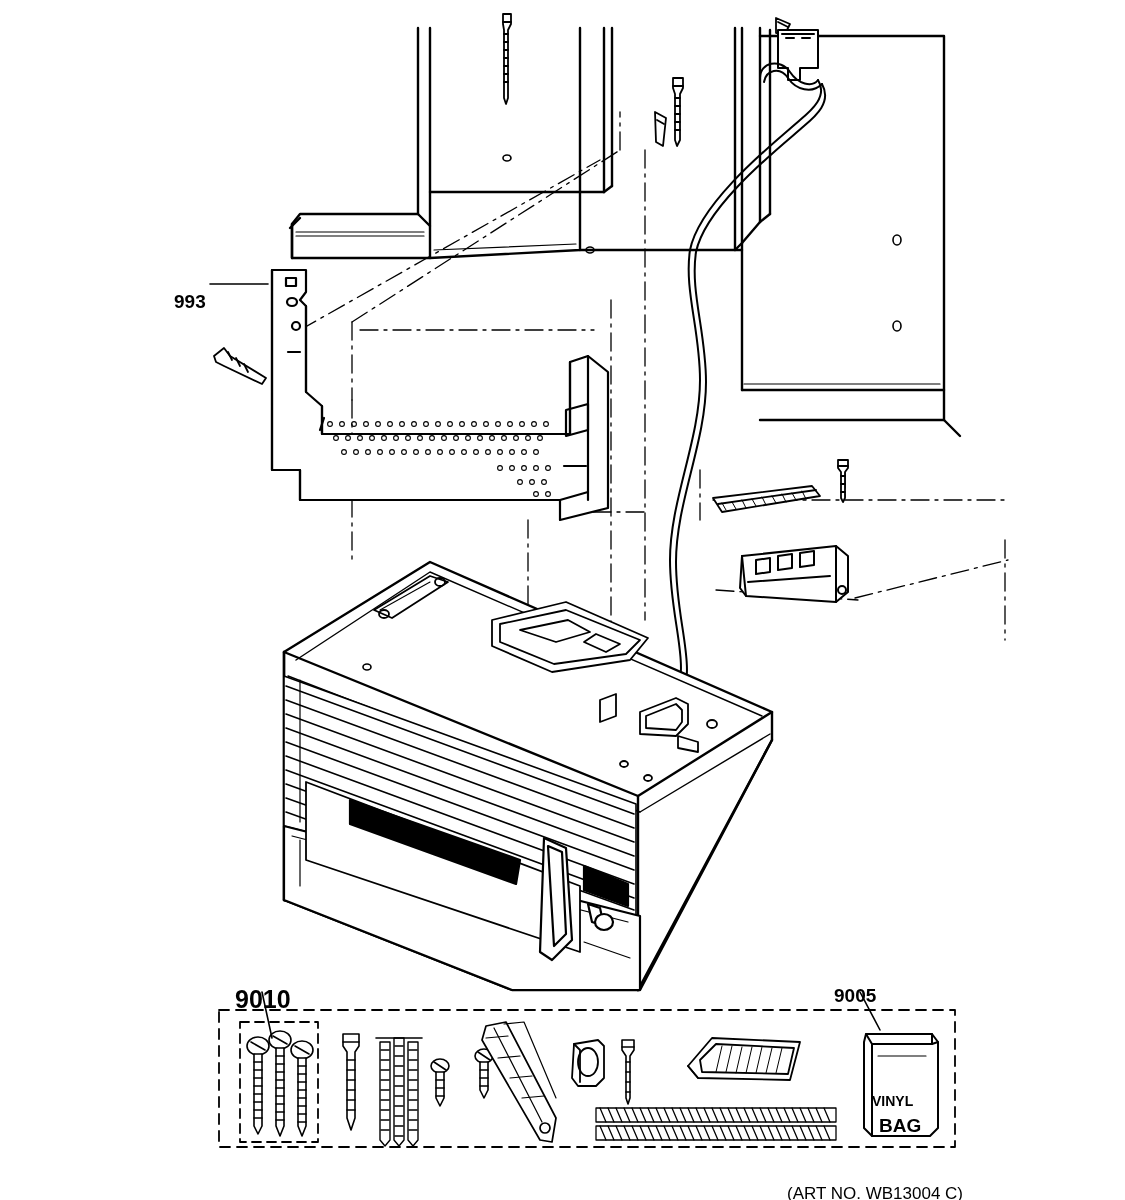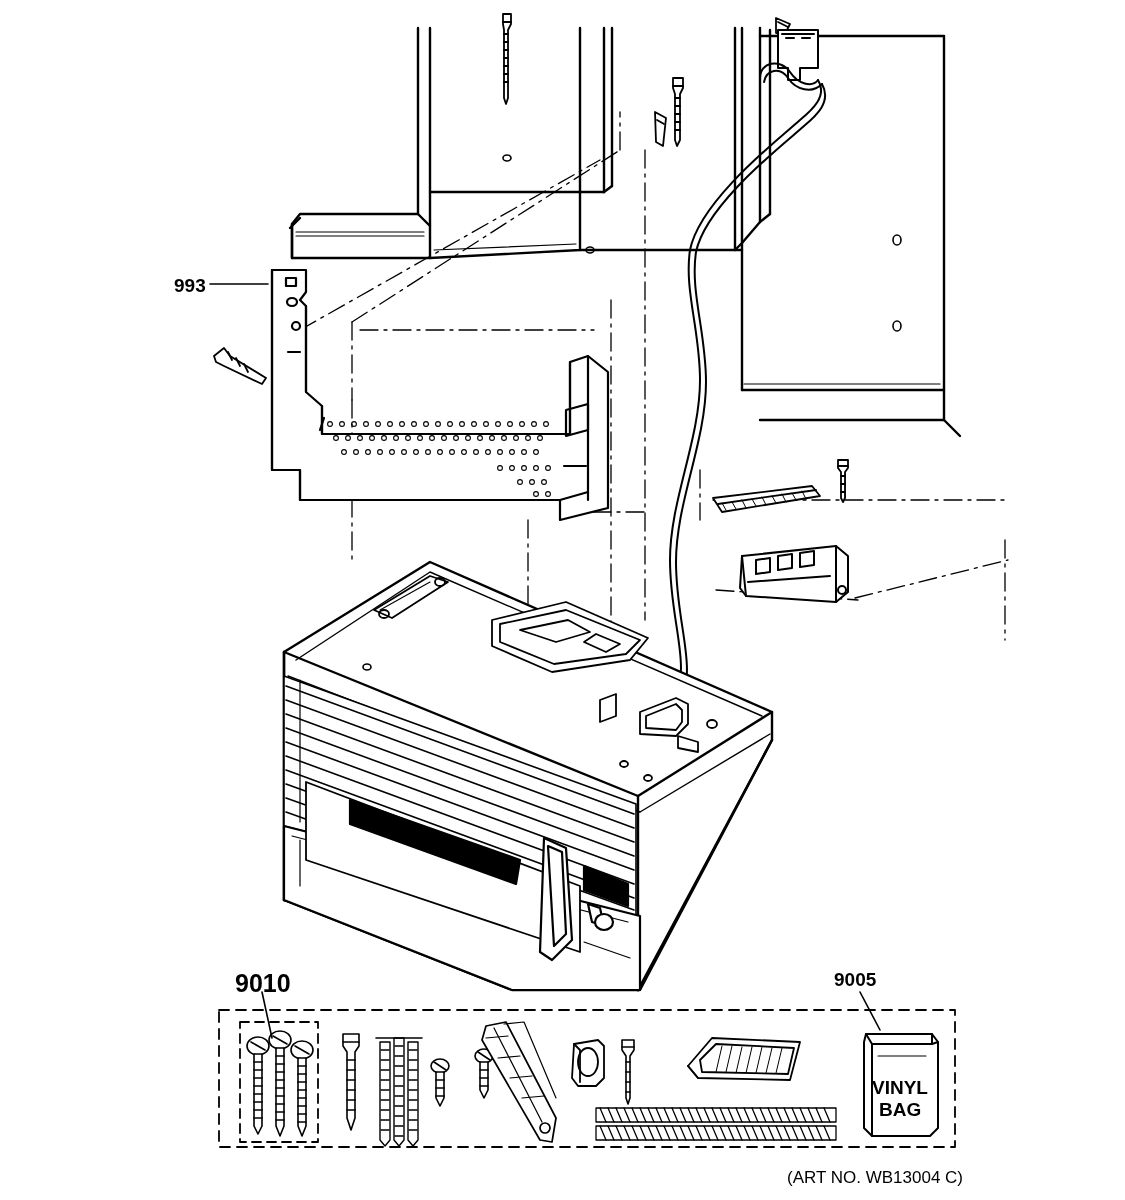--- a/index.html
+++ b/index.html
@@ -23,26 +23,27 @@
     top: 0;
     width: 1125px;
     height: 1200px;
   }
   .lbl {
     position: absolute;
     font-family: "Liberation Sans", sans-serif;
     font-weight: bold;
     color: #000000;
     white-space: nowrap;
+    margin-top: 16px;
   }
   #lbl-993 { left: 174px; top: 275px; font-size: 19px; }
   #lbl-9010 { left: 235px; top: 969px; font-size: 25px; }
   #lbl-9005 { left: 834px; top: 969px; font-size: 19px; text-align: right; }
   #lbl-art { left: 787px; top: 1168px; font-size: 17px; font-weight: normal; }
-  #lbl-vinyl1 { left: 872px; top: 1077px; font-size: 19px; }
+  #lbl-vinyl1 { left: 872px; top: 1077px; font-size: 14px; }
   #lbl-vinyl2 { left: 879px; top: 1099px; font-size: 19px; }
 </style>
 </head>
 <body>
 
 <div id="page">
 
   <svg class="diagram" viewBox="0 0 1125 1200">
     <g fill="none" stroke="#000000" stroke-width="2" stroke-linejoin="round" stroke-linecap="round">
 

